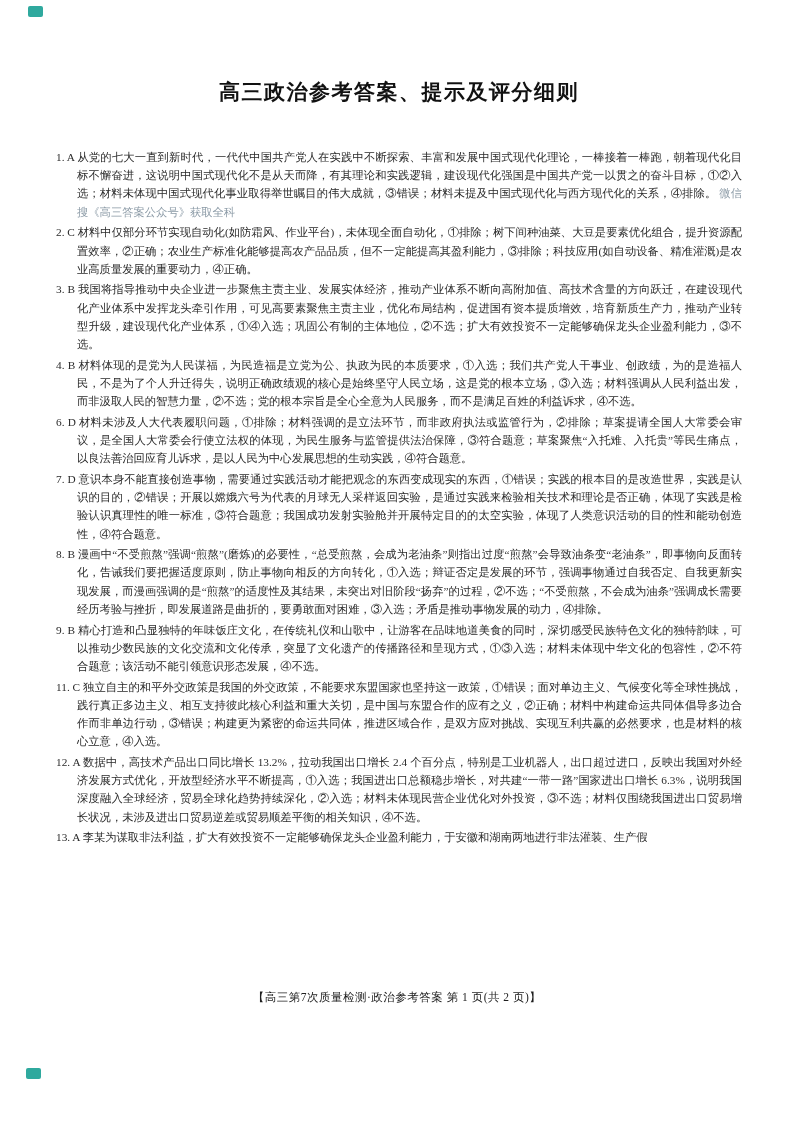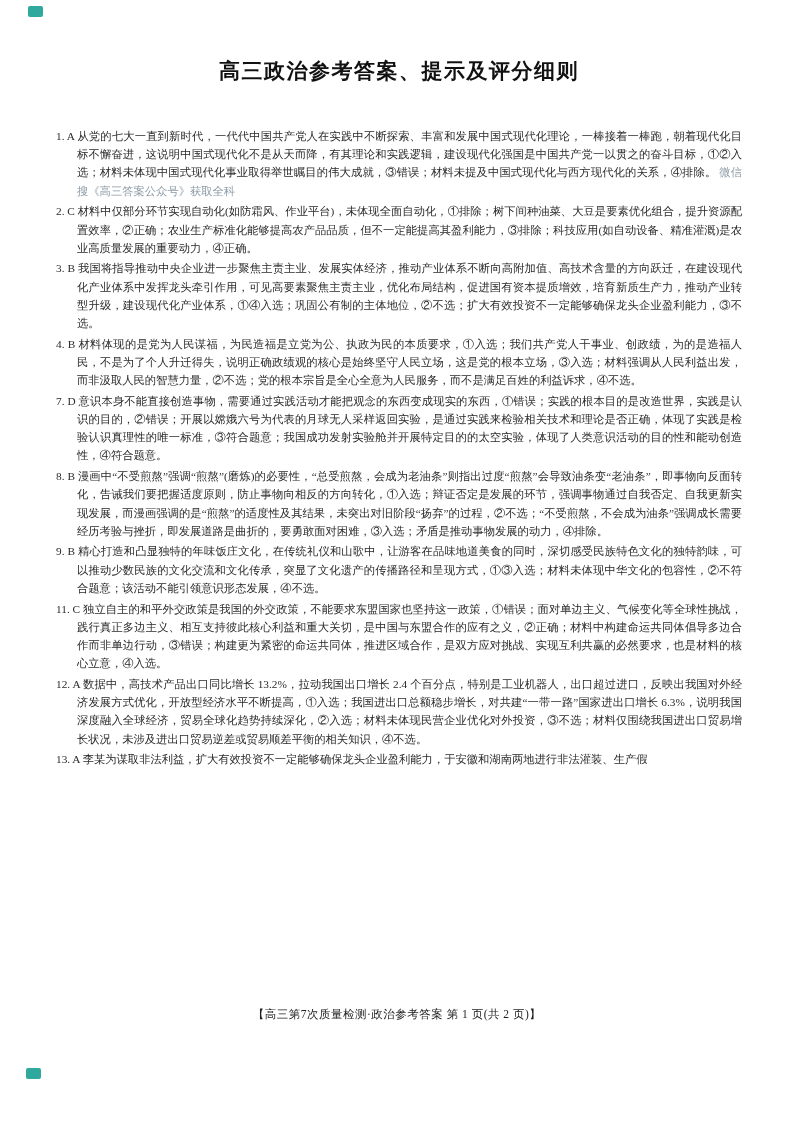--- a/index.html
+++ b/index.html
@@ -6,21 +6,21 @@
   html, body { width:794px; height:1123px; }
   body {
     background:#ffffff;
     font-family:"Liberation Serif","DejaVu Serif",serif;
     color:#262626;
     position:relative;
     overflow:hidden;
   }
   .page {
     position:absolute; inset:0;
-    padding:43px 52px 0 56px;
+    padding:64px 52px 0 56px;
   }
   .title {
     text-align:center;
     font-size:21px;
     font-weight:700;
     letter-spacing:1.5px;
     color:#111111;
     margin-top:14px;
   }
   .answers {
@@ -35,21 +35,21 @@
     text-indent:-21px;
     margin-bottom:2.5px;
     color:#2a2a2a;
     font-family:Liberation Serif, serif;
   }
   .num { display:inline; }
   .txt { display:inline; }
   .promo { color:#8b9aa6; }
   .footer {
     position:absolute;
-    bottom:101px; left:0; right:0;
+    bottom:118px; left:0; right:0;
     text-align:center;
     font-size:11.5px;
     color:#1e1e1e;
     letter-spacing:0.5px;
   }
   .corner-mark {
     position:absolute;
     width:15px; height:11px;
     border-radius:2px;
   }
@@ -78,20 +78,24 @@
     </li>
     <li class="answer">
       <span class="num">3.</span>
       <span class="txt">B 我国将指导推动中央企业进一步聚焦主责主业、发展实体经济，推动产业体系不断向高附加值、高技术含量的方向跃迁，在建设现代化产业体系中发挥龙头牵引作用，可见高要素聚焦主责主业，优化布局结构，促进国有资本提质增效，培育新质生产力，推动产业转型升级，建设现代化产业体系，①④入选；巩固公有制的主体地位，②不选；扩大有效投资不一定能够确保龙头企业盈利能力，③不选。</span>
     </li>
     <li class="answer">
       <span class="num">4.</span>
       <span class="txt">B 材料体现的是党为人民谋福，为民造福是立党为公、执政为民的本质要求，①入选；我们共产党人干事业、创政绩，为的是造福人民，不是为了个人升迁得失，说明正确政绩观的核心是始终坚守人民立场，这是党的根本立场，③入选；材料强调从人民利益出发，而非汲取人民的智慧力量，②不选；党的根本宗旨是全心全意为人民服务，而不是满足百姓的利益诉求，④不选。</span>
     </li>
     <li class="answer">
+      <span class="num">6.</span>
+      <span class="txt">D 材料未涉及人大代表履职问题，①排除；材料强调的是立法环节，而非政府执法或监管行为，②排除；草案提请全国人大常委会审议，是全国人大常委会行使立法权的体现，为民生服务与监管提供法治保障，③符合题意；草案聚焦“入托难、入托贵”等民生痛点，以良法善治回应育儿诉求，是以人民为中心发展思想的生动实践，④符合题意。</span>
+    </li>
+    <li class="answer">
       <span class="num">7.</span>
       <span class="txt">D 意识本身不能直接创造事物，需要通过实践活动才能把观念的东西变成现实的东西，①错误；实践的根本目的是改造世界，实践是认识的目的，②错误；开展以嫦娥六号为代表的月球无人采样返回实验，是通过实践来检验相关技术和理论是否正确，体现了实践是检验认识真理性的唯一标准，③符合题意；我国成功发射实验舱并开展特定目的的太空实验，体现了人类意识活动的目的性和能动创造性，④符合题意。</span>
     </li>
     <li class="answer">
       <span class="num">8.</span>
       <span class="txt">B 漫画中“不受煎熬”强调“煎熬”(磨炼)的必要性，“总受煎熬，会成为老油条”则指出过度“煎熬”会导致油条变“老油条”，即事物向反面转化，告诫我们要把握适度原则，防止事物向相反的方向转化，①入选；辩证否定是发展的环节，强调事物通过自我否定、自我更新实现发展，而漫画强调的是“煎熬”的适度性及其结果，未突出对旧阶段“扬弃”的过程，②不选；“不受煎熬，不会成为油条”强调成长需要经历考验与挫折，即发展道路是曲折的，要勇敢面对困难，③入选；矛盾是推动事物发展的动力，④排除。</span>
     </li>
     <li class="answer">
       <span class="num">9.</span>
       <span class="txt">B 精心打造和凸显独特的年味饭庄文化，在传统礼仪和山歌中，让游客在品味地道美食的同时，深切感受民族特色文化的独特韵味，可以推动少数民族的文化交流和文化传承，突显了文化遗产的传播路径和呈现方式，①③入选；材料未体现中华文化的包容性，②不符合题意；该活动不能引领意识形态发展，④不选。</span>

